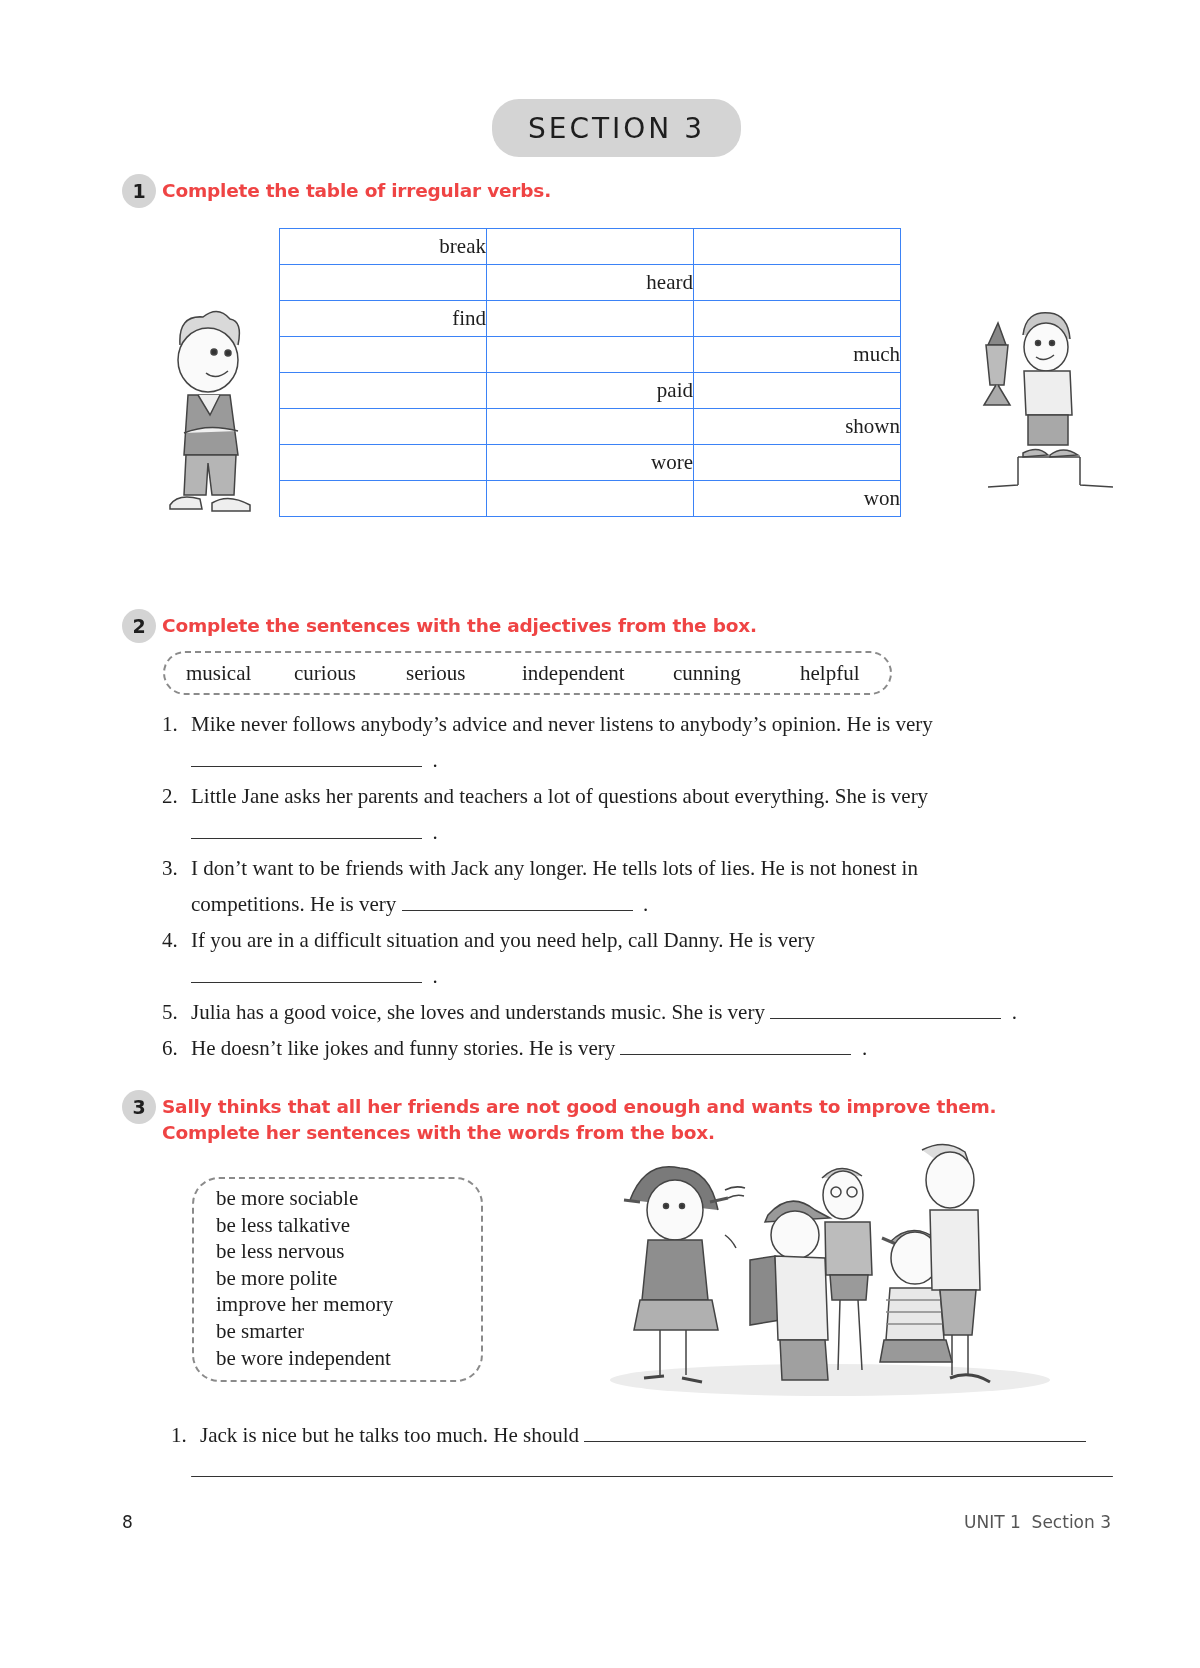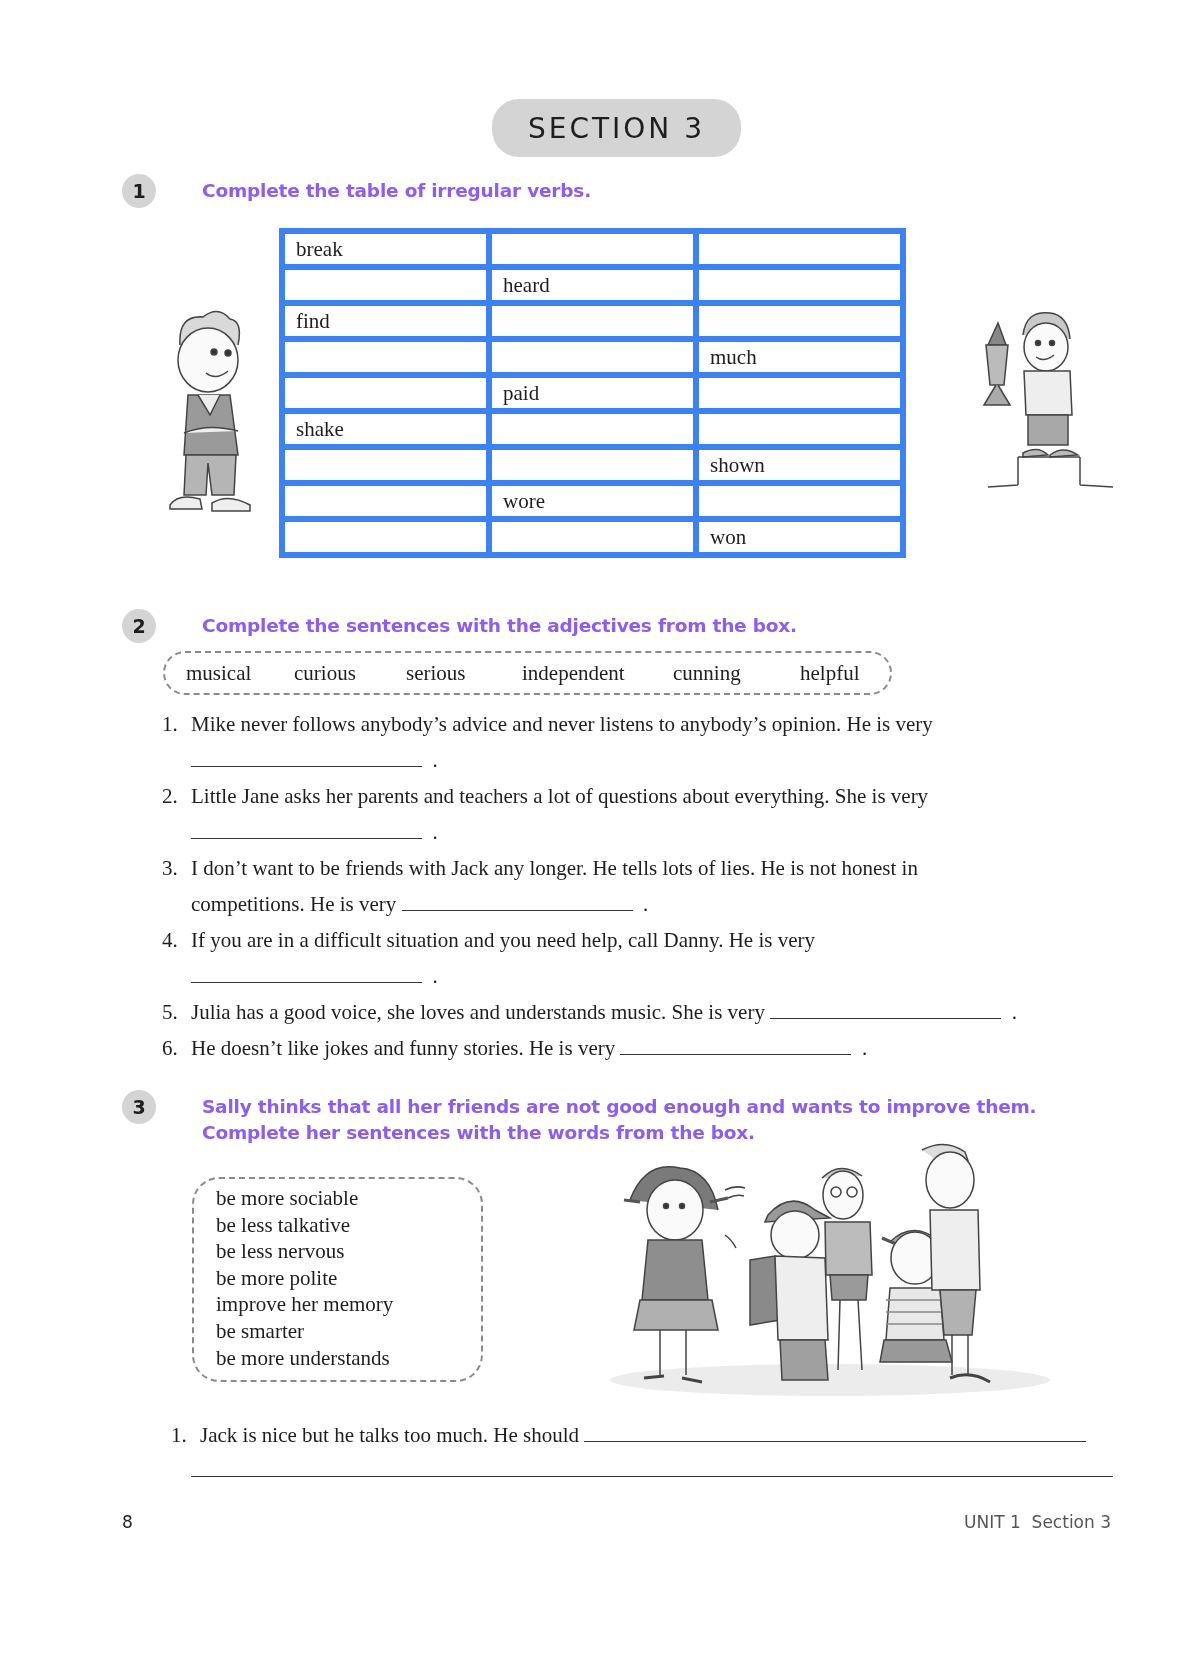--- a/index.html
+++ b/index.html
@@ -13,32 +13,32 @@
     font-family: "DejaVu Sans", sans-serif; font-size: 28px; letter-spacing: 3px; color: #1e1e1e;
   }
 
   
   .ex-num {
     width: 34px; height: 34px; background: #d4d4d4;
     display: flex; align-items: center; justify-content: center;
     font-family: "DejaVu Sans", sans-serif; font-weight: bold; font-size: 19px; color: #1e1e1e;
   }
   .ex-title {
-    font-family: "DejaVu Sans", sans-serif; font-weight: bold; font-size: 18.5px; color: #8b5cf6;
-    line-height: 26px; letter-spacing: -0.2px; margin-left: 40px;
+    font-family: "DejaVu Sans", sans-serif; font-weight: bold; font-size: 18.5px; color: #ef4444;
+    line-height: 26px; letter-spacing: -0.2px;
   }
 
   
   table.verbs {
     position: absolute; left: 279px; top: 228px; border-collapse: collapse;
     font-family: "Liberation Serif", serif; font-size: 21px; color: #1e1e1e;
   }
   table.verbs td {
-    width: 207px; height: 36px; border: 6px solid #3b82f6; padding: 0 0 0 11px;
-    vertical-align: middle; box-sizing: border-box;
+    width: 207px; height: 36px; border: 1px solid #3b82f6; padding: 0 0 0 11px;
+    vertical-align: middle; box-sizing: border-box; text-align: right;
   }
 
   
   .adj-box {
     left: 163px; top: 651px; width: 729px; height: 44px;
     border: 2px dashed #8a8a8a; box-sizing: border-box;
     display: flex; align-items: center;
     font-family: "Liberation Serif", serif; font-size: 21px; color: #1e1e1e;
   }
   .adj-box span { position: absolute; top: 8px; }
@@ -88,25 +88,20 @@
         <td></td>
       </tr>
       <tr>
         <td></td>
         <td></td>
         <td>much</td>
       </tr>
       <tr>
         <td></td>
         <td>paid</td>
-        <td></td>
-      </tr>
-      <tr>
-        <td>shake</td>
-        <td></td>
         <td></td>
       </tr>
       <tr>
         <td></td>
         <td></td>
         <td>shown</td>
       </tr>
       <tr>
         <td></td>
         <td>wore</td>
@@ -206,21 +201,21 @@
 <div class="abs ex-title" style="left:162px; top:1094px;">Sally thinks that all her friends are not good enough and wants to improve them.</div>
 <div class="abs ex-title" style="left:162px; top:1120px;">Complete her sentences with the words from the box.</div>
 
 <div class="abs phrase-box">
   <div>be more sociable</div>
   <div>be less talkative</div>
   <div>be less nervous</div>
   <div>be more polite</div>
   <div>improve her memory</div>
   <div>be smarter</div>
-  <div>be more understands</div>
+  <div>be wore independent</div>
 </div>
 
 <svg class="illus" style="left:600px; top:1140px;" width="460" height="265" viewBox="0 0 460 265">
   <g fill="none" stroke="#444" stroke-width="1.5">
 
     <ellipse cx="230" cy="240" rx="220" ry="16" fill="#ececec" stroke="none"></ellipse>
 
     <path d="M30 60 Q45 20 80 28 Q110 30 118 70" fill="#7a7a7a"></path>
     <path d="M24 60 L40 62 M110 62 L128 58" stroke="#555" stroke-width="3"></path>
     <ellipse cx="75" cy="70" rx="28" ry="30" fill="#fafafa"></ellipse>

